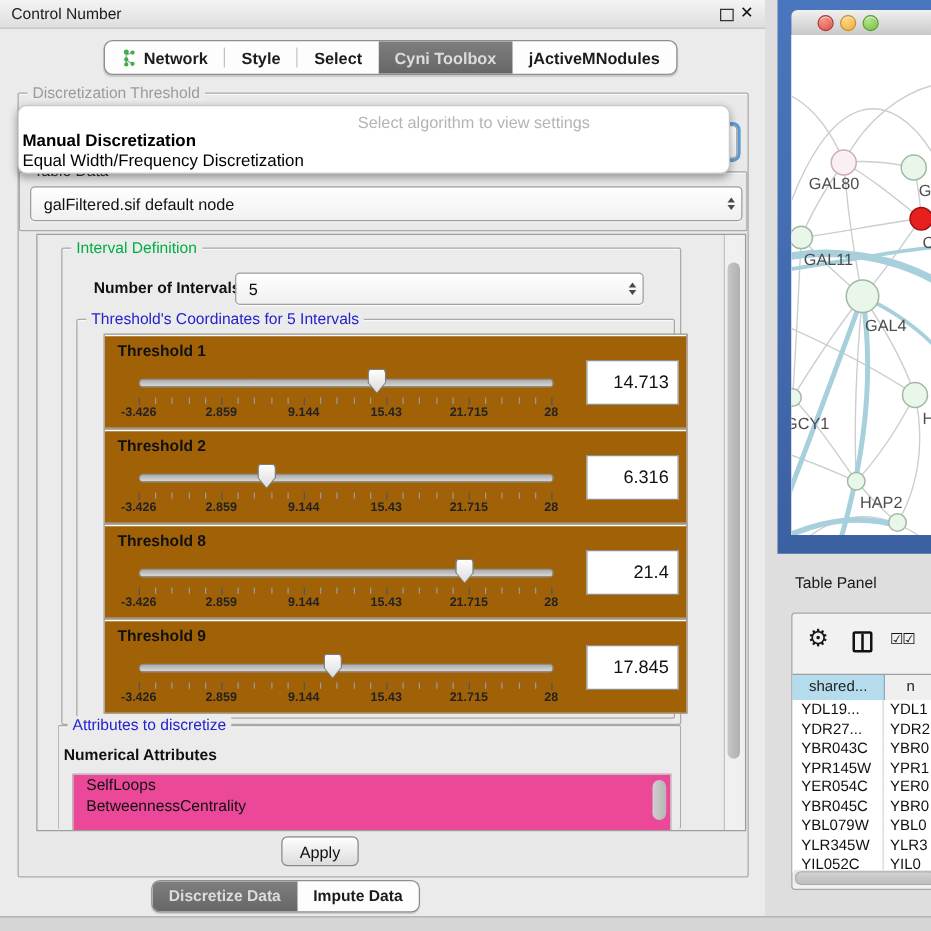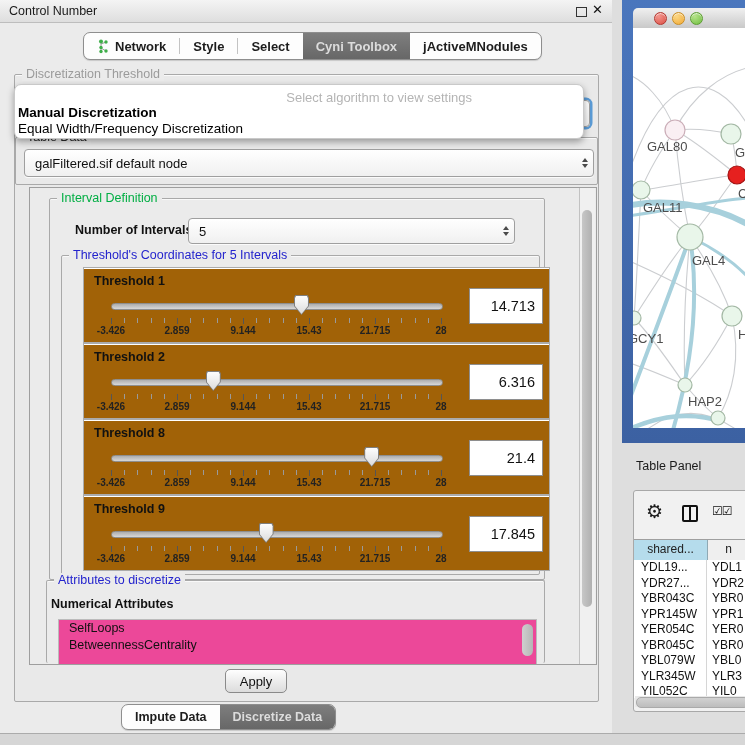--- a/index.html
+++ b/index.html
@@ -377,25 +377,25 @@
 
     <button class="apply-btn" style="left:210px;top:594px;">Apply</button>
   <div class="popup" style="left: -1px; top: 9px;">
         <div class="ph">Select algorithm to view settings</div>
         <div class="opt hl">Manual Discretization</div>
         <div class="opt">Equal Width/Frequency Discretization</div>
       </div>
     </div>
 
   <div class="tabstrip" id="bottom-tabs">
+      <div class="tab sel">
+        <span>Discretize Data</span>
+      </div>
       <div class="tab">
         <span>Impute Data</span>
-      </div>
-      <div class="tab sel">
-        <span>Discretize Data</span>
       </div>
     </div>
 </div>
 
 <div class="right-bg"></div>
 
 <div class="net-window">
   <div class="net-titlebar">
     <span class="light" style="left:21px;background:radial-gradient(circle at 35% 30%,#f2958d,#dd4f44);border:1px solid #b23730;"></span>
     <span class="light" style="left:39px;background:radial-gradient(circle at 35% 30%,#fbd784,#f2a934);border:1px solid #c98d23;"></span>

